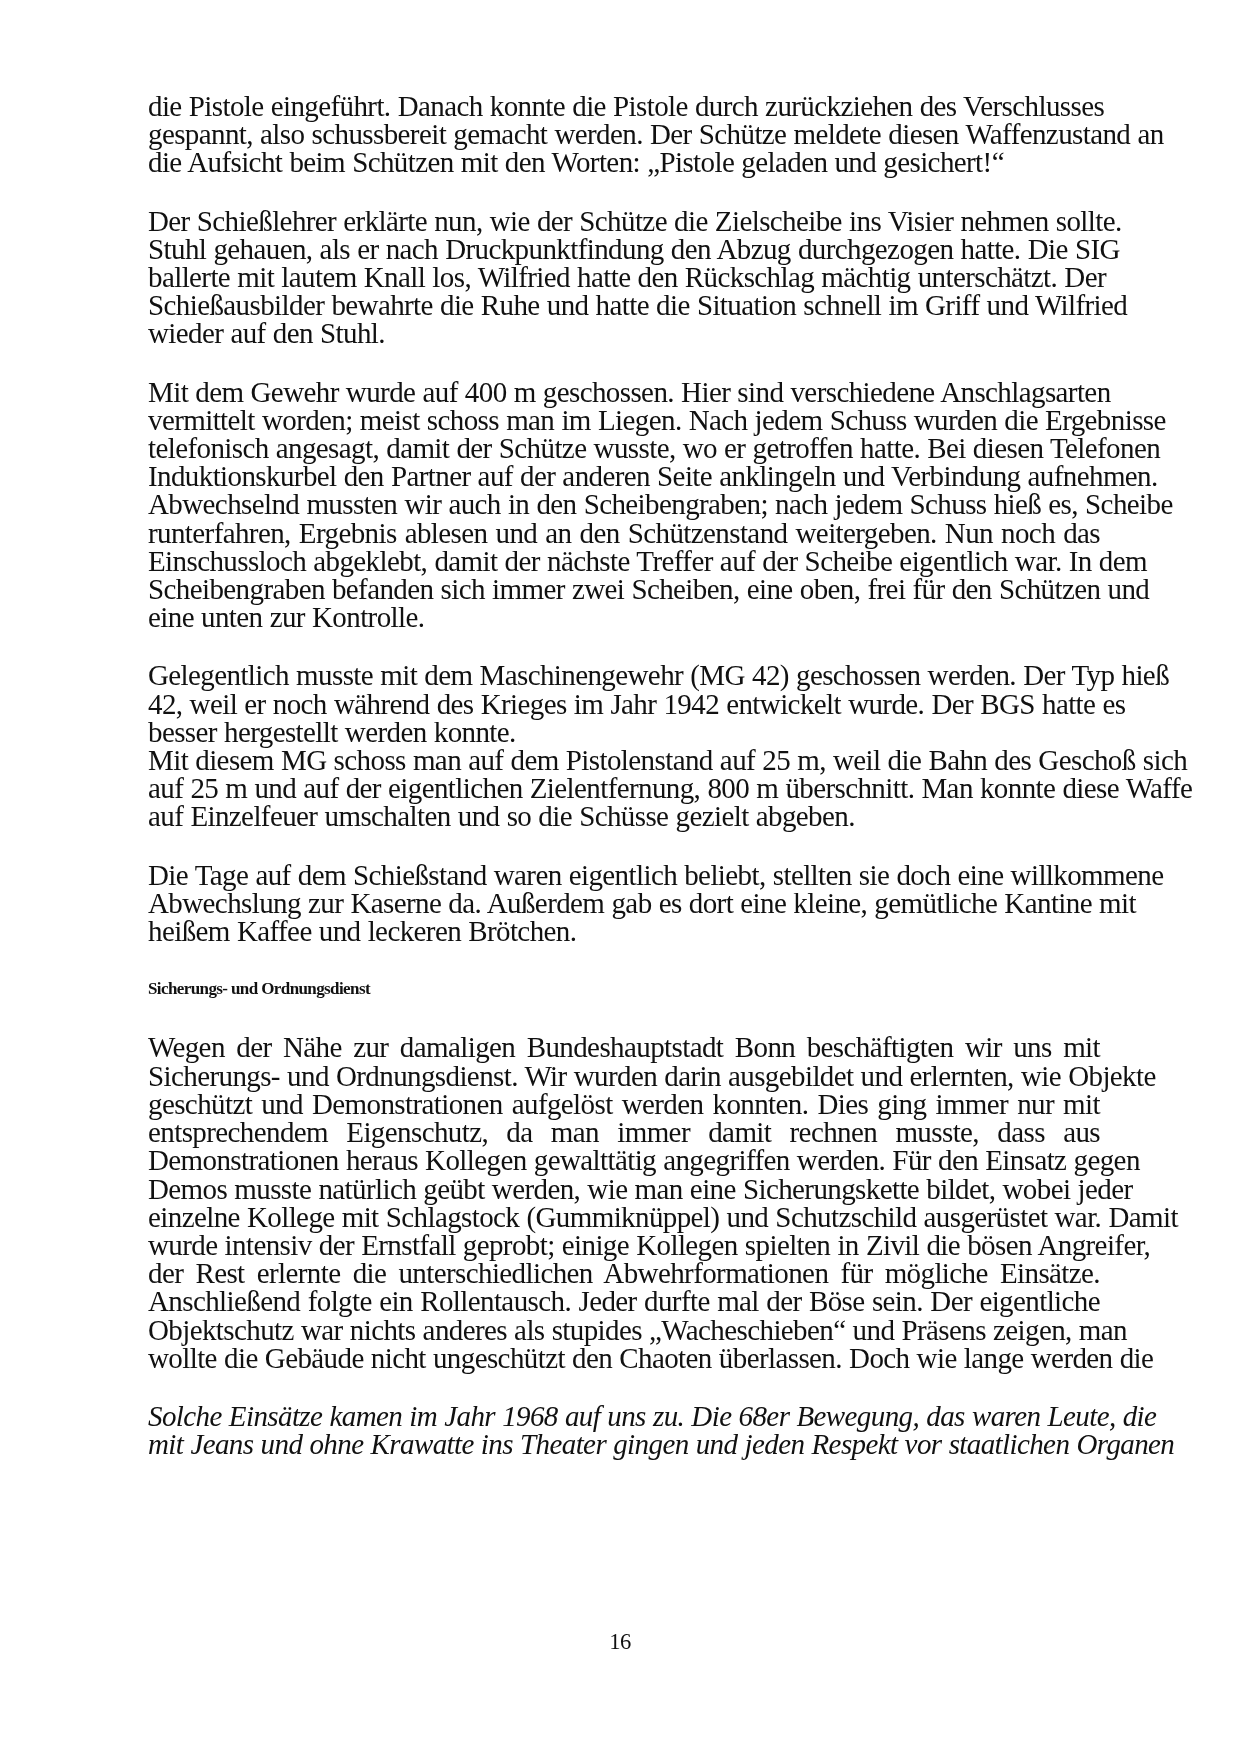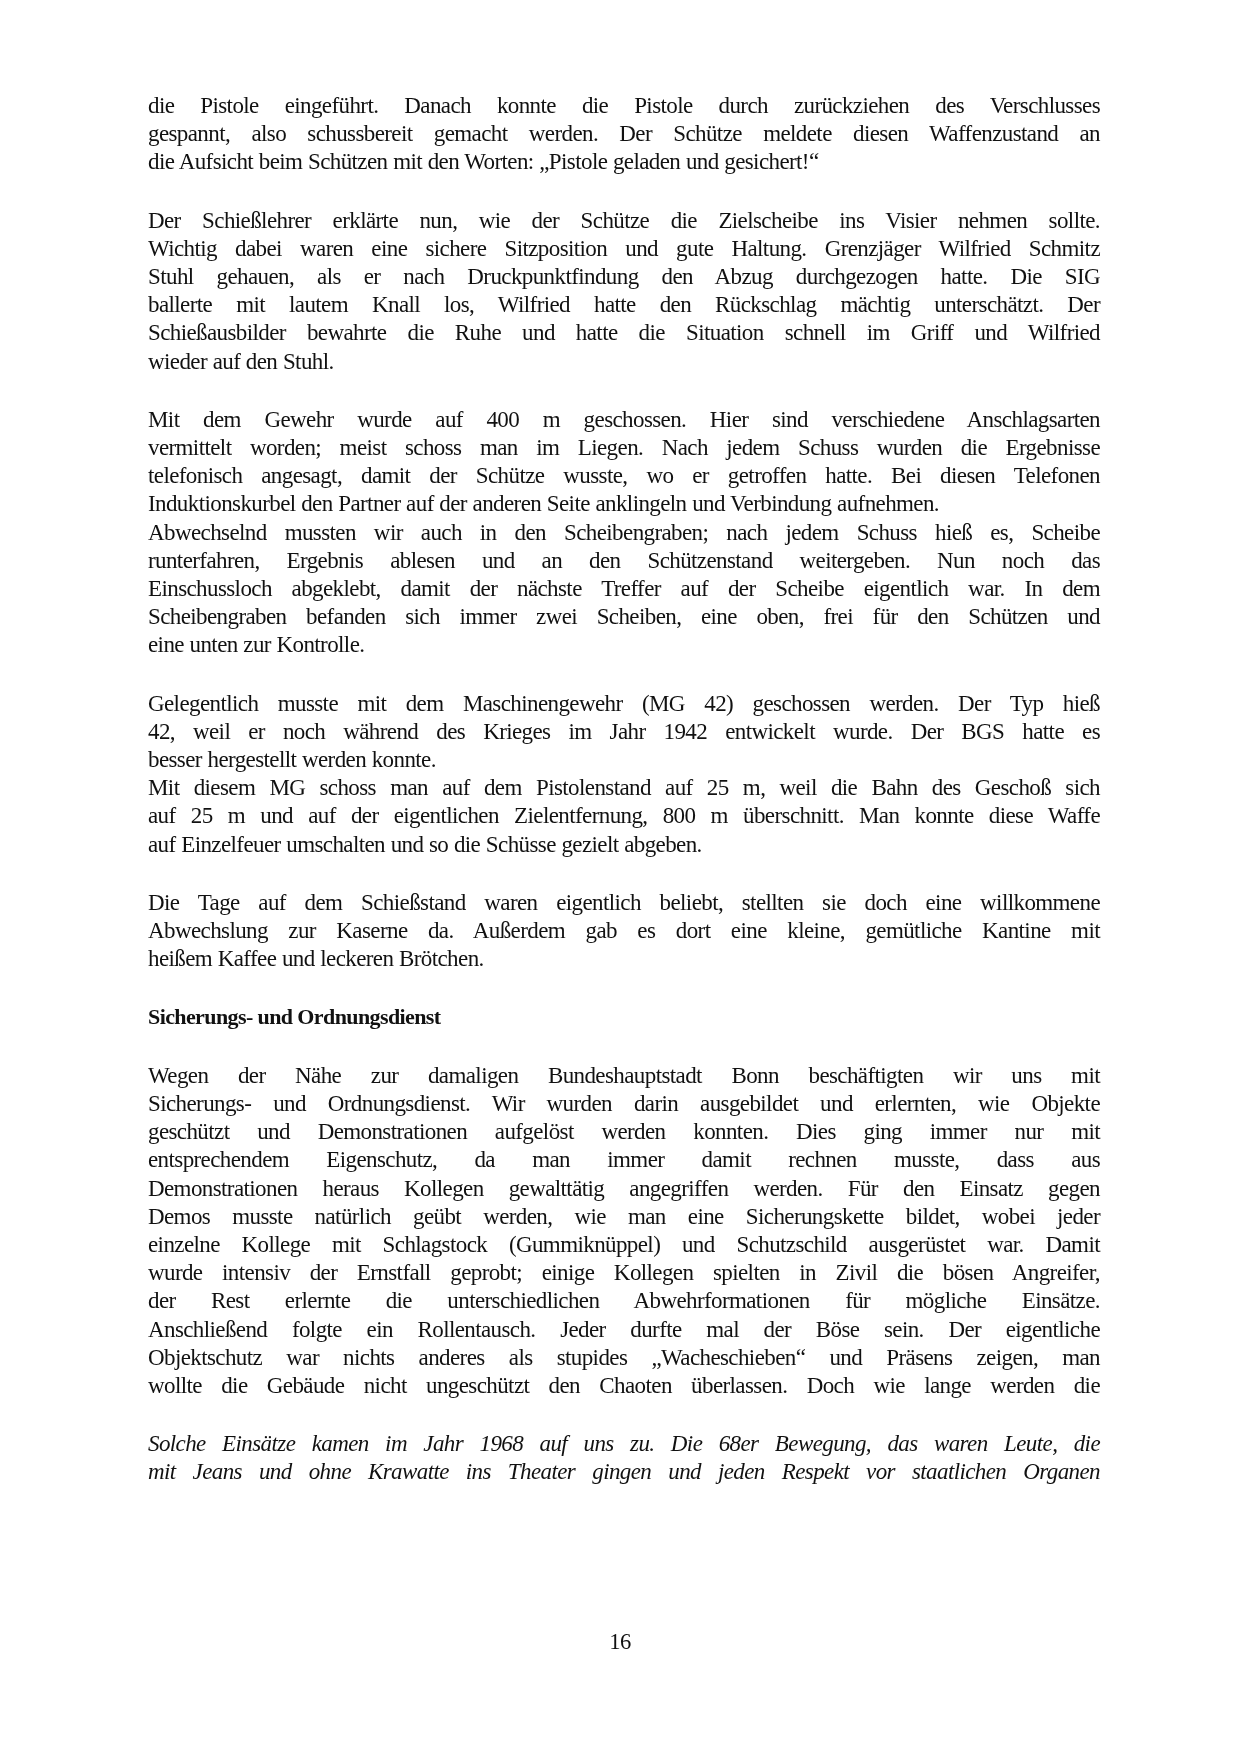--- a/index.html
+++ b/index.html
@@ -16,21 +16,21 @@
       color: #111111;
     }
     .page {
       position: absolute;
       left: 148px;
       top: 92px;
       width: 952px;
     }
     .para {
       margin: 0 0 30px 0;
-      font-size: 23px;
+      font-size: 29px;
       line-height: 28.2px;
       text-align: justify;
       letter-spacing: -0.6px;
       word-spacing: 0.5px;
     }
     .para.tight-bottom {
       margin-bottom: 0;
       font-style: italic;
     }
     .line {
@@ -38,21 +38,21 @@
       text-align: justify;
       text-align-last: justify;
       white-space: nowrap;
       overflow: visible;
     }
     .line.last {
       text-align-last: left;
     }
     .heading {
       margin: 0 0 30px 0;
-      font-size: 22px;
+      font-size: 17px;
       line-height: 28.2px;
       font-weight: bold;
       letter-spacing: -0.6px;
     }
     .page-number {
       position: absolute;
       left: 0;
       width: 1240px;
       top: 1628px;
       text-align: center;
@@ -66,21 +66,20 @@
 
 <div class="page">
   <div id="top-paragraphs">
       <p class="para">
         <span class="line">die Pistole eingeführt. Danach konnte die Pistole durch zurückziehen des Verschlusses</span>
         <span class="line">gespannt, also schussbereit gemacht werden. Der Schütze meldete diesen Waffenzustand an</span>
         <span class="line last">die Aufsicht beim Schützen mit den Worten: „Pistole geladen und gesichert!“</span>
       </p>
       <p class="para">
         <span class="line">Der Schießlehrer erklärte nun, wie der Schütze die Zielscheibe ins Visier nehmen sollte.</span>
-        <span class="line">Wichtig dabei waren eine sichere Sitzposition und gute Haltung. Grenzjäger Wilfried Schmitz</span>
         <span class="line">Stuhl gehauen, als er nach Druckpunktfindung den Abzug durchgezogen hatte. Die SIG</span>
         <span class="line">ballerte mit lautem Knall los, Wilfried hatte den Rückschlag  mächtig unterschätzt. Der</span>
         <span class="line">Schießausbilder bewahrte die Ruhe und hatte die Situation schnell im Griff und Wilfried</span>
         <span class="line last">wieder auf den Stuhl.</span>
       </p>
       <p class="para">
         <span class="line">Mit dem Gewehr wurde auf 400 m geschossen. Hier sind verschiedene Anschlagsarten</span>
         <span class="line">vermittelt worden; meist schoss man im Liegen. Nach jedem Schuss wurden die Ergebnisse</span>
         <span class="line">telefonisch angesagt, damit der Schütze wusste, wo er getroffen hatte. Bei diesen Telefonen</span>
         <span class="line last">Induktionskurbel den Partner auf der anderen Seite anklingeln und Verbindung aufnehmen.</span>

